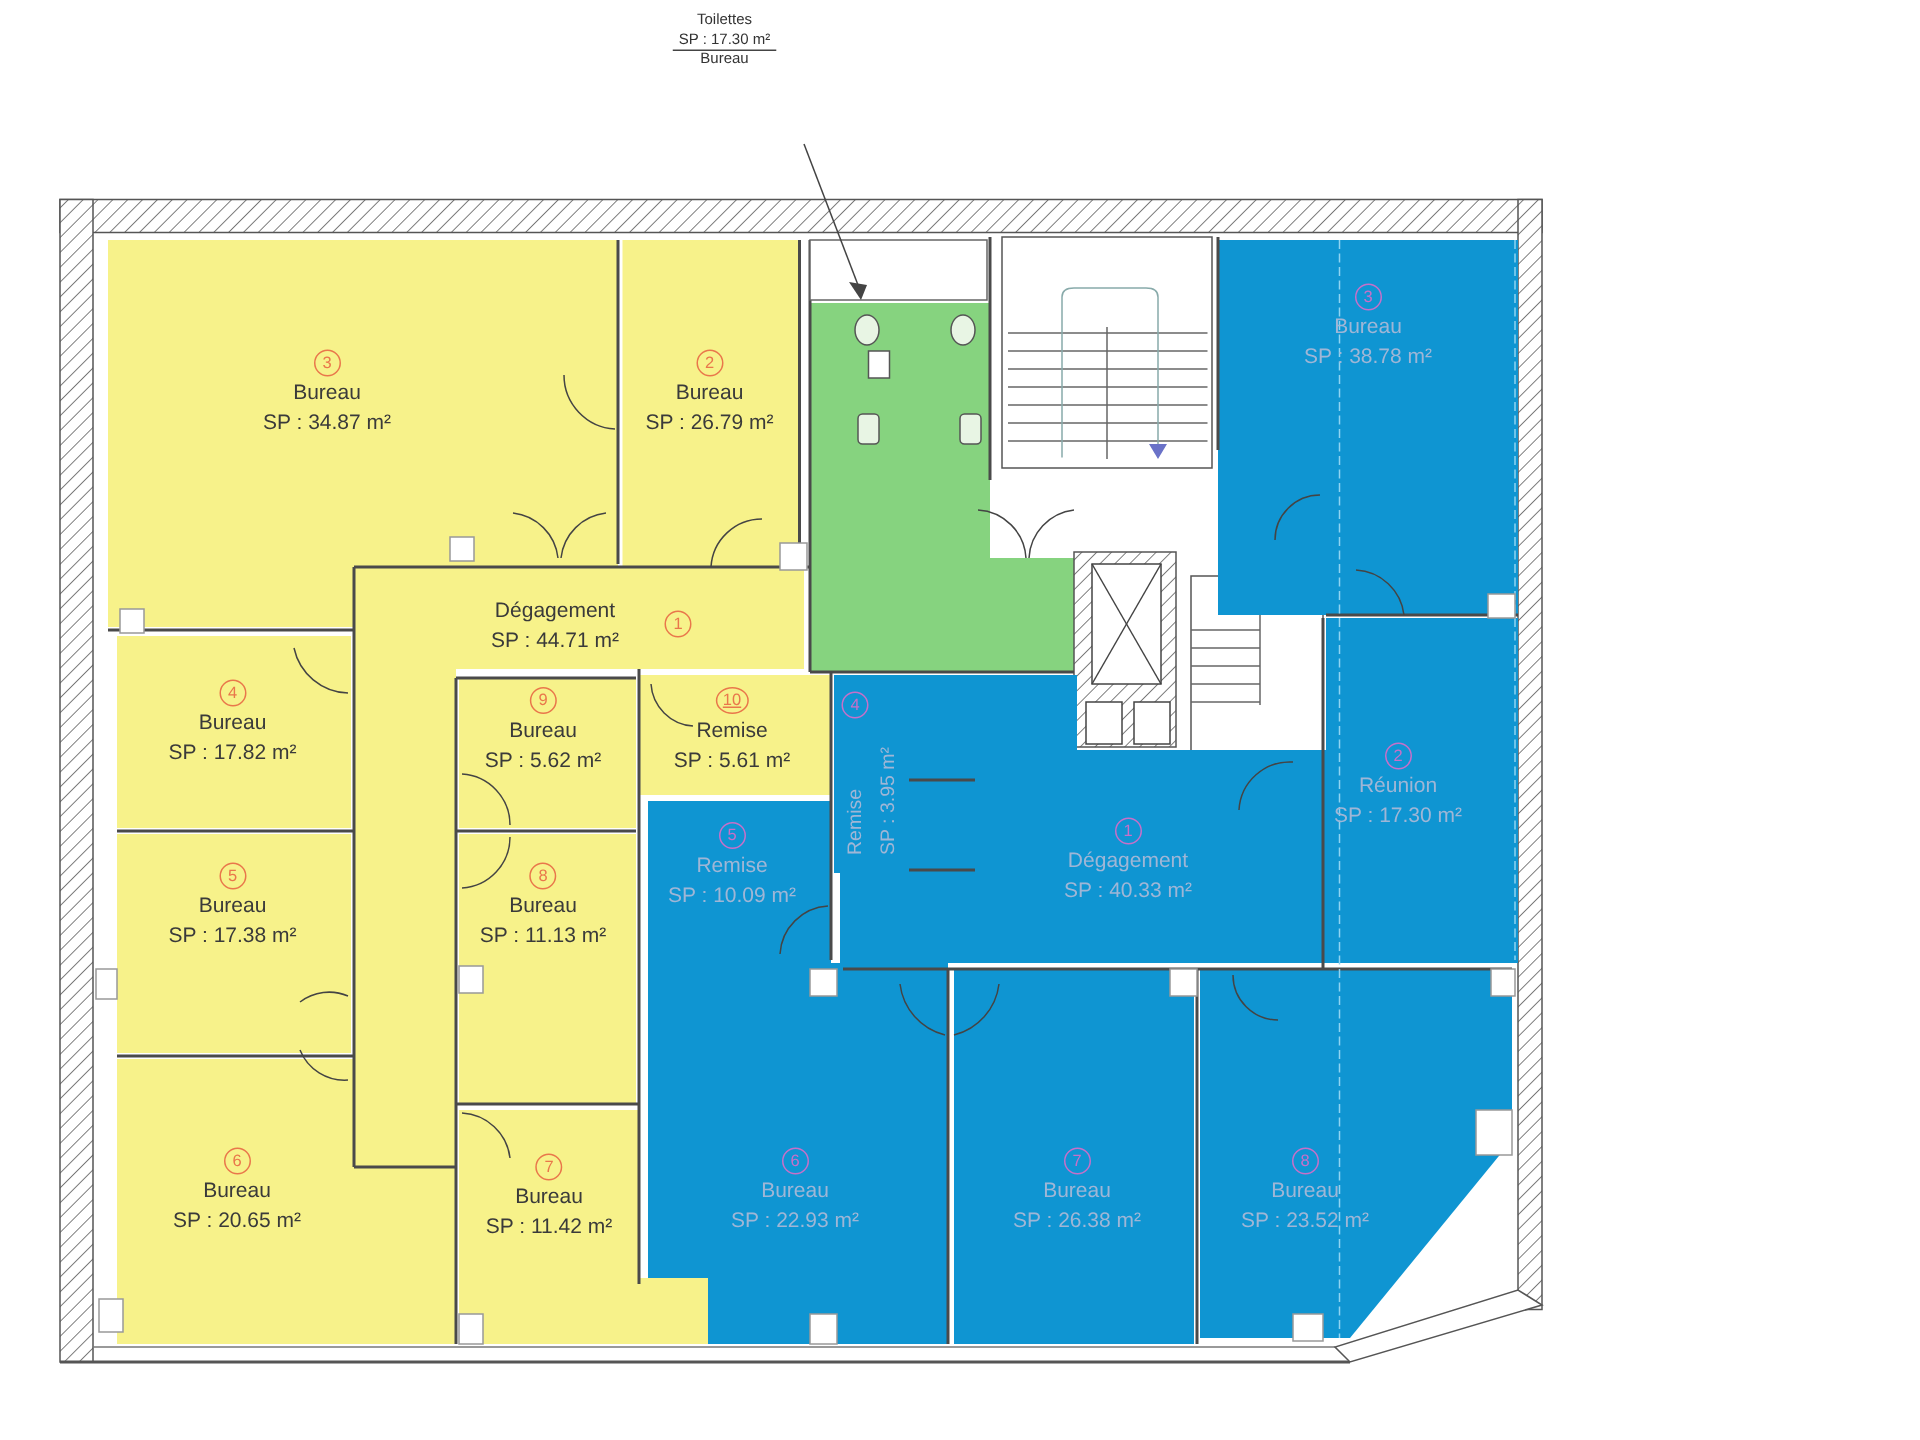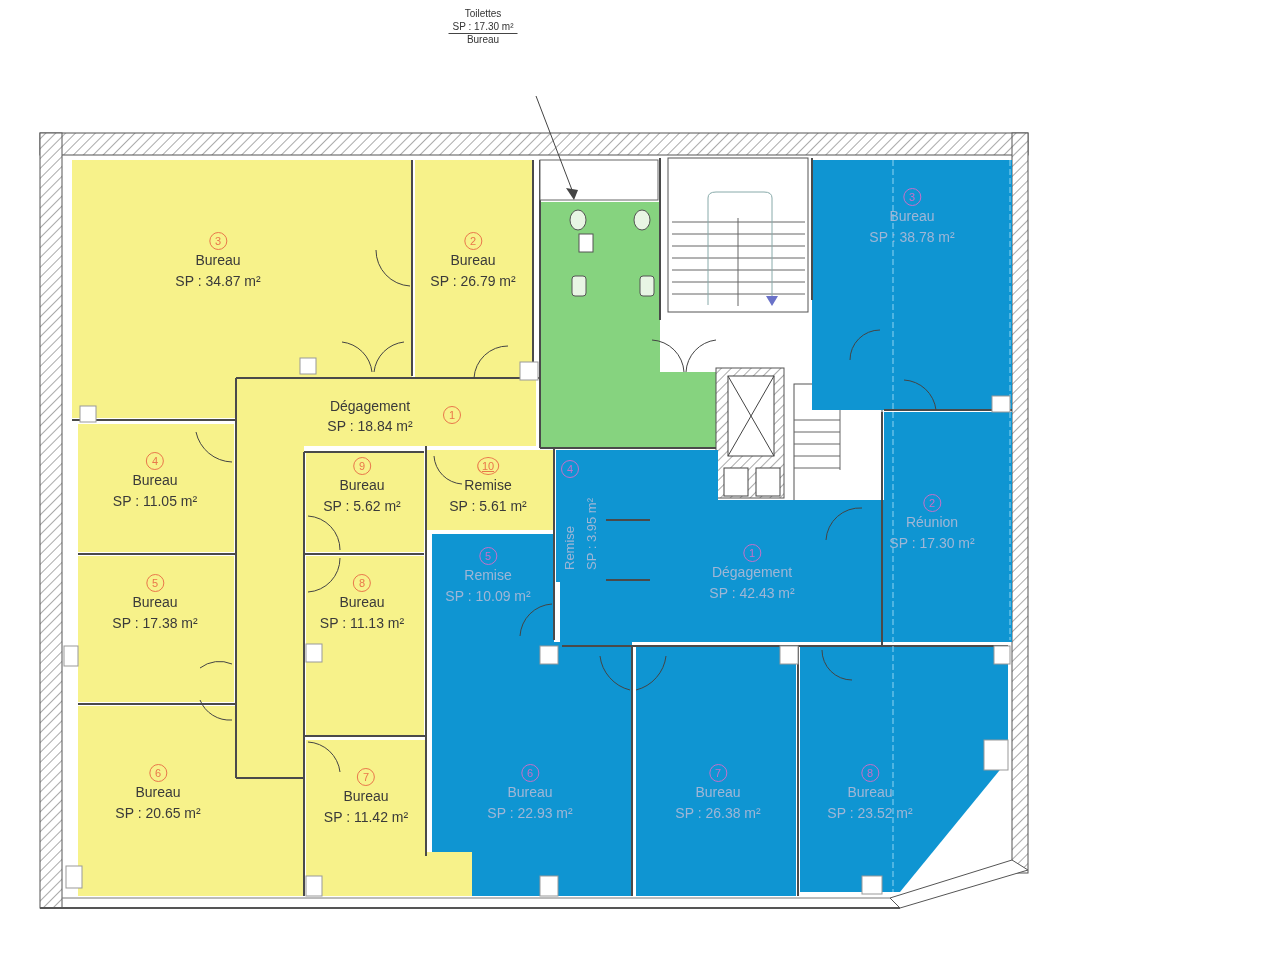--- a/index.html
+++ b/index.html
@@ -191,29 +191,29 @@
   <span>Bureau</span><br>
   <span>SP : 34.87 m²</span>
 </div>
 <div class="room-label" style="left:473px; top:230px;">
   <span class="num">2</span><br>
   <span>Bureau</span><br>
   <span>SP : 26.79 m²</span>
 </div>
 <div class="room-label" style="left:370px; top:396px;">
   <span>Dégagement</span><br>
-  <span>SP : 18.84 m²</span>
+  <span>SP : 44.71 m²</span>
 </div>
 <div class="room-label" style="left:452px; top:404px;">
   <span class="num">1</span>
 </div>
 <div class="room-label" style="left:155px; top:450px;">
   <span class="num">4</span><br>
   <span>Bureau</span><br>
-  <span>SP : 11.05 m²</span>
+  <span>SP : 17.82 m²</span>
 </div>
 <div class="room-label" style="left:155px; top:572px;">
   <span class="num">5</span><br>
   <span>Bureau</span><br>
   <span>SP : 17.38 m²</span>
 </div>
 <div class="room-label" style="left:158px; top:762px;">
   <span class="num">6</span><br>
   <span>Bureau</span><br>
   <span>SP : 20.65 m²</span>
@@ -245,21 +245,21 @@
   <span>SP : 38.78 m²</span>
 </div>
 <div class="room-label blue" style="left:932px; top:492px;">
   <span class="num">2</span><br>
   <span>Réunion</span><br>
   <span>SP : 17.30 m²</span>
 </div>
 <div class="room-label blue" style="left:752px; top:542px;">
   <span class="num">1</span><br>
   <span>Dégagement</span><br>
-  <span>SP : 42.43 m²</span>
+  <span>SP : 40.33 m²</span>
 </div>
 <div class="room-label blue" style="left:488px; top:545px;">
   <span class="num">5</span><br>
   <span>Remise</span><br>
   <span>SP : 10.09 m²</span>
 </div>
 <div class="room-label blue" style="left:570px; top:458px;">
   <span class="num">4</span>
 </div>
 <div class="vert-label" style="left:562px; top:570px;">Remise</div>

